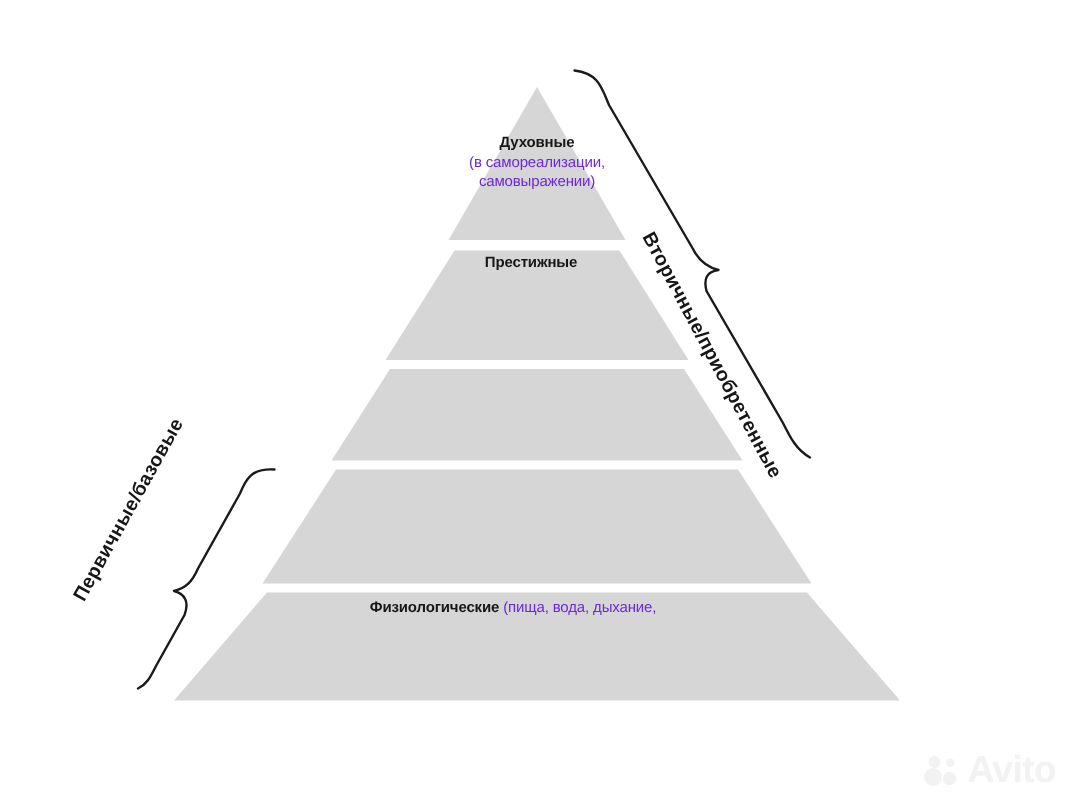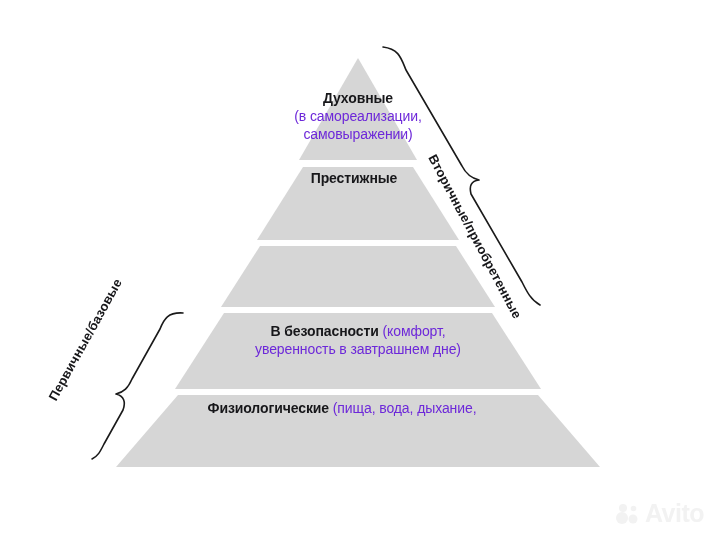--- a/index.html
+++ b/index.html
@@ -24,21 +24,21 @@
     left: 0;
     top: 0;
     width: 720px;
     height: 540px;
   }
   .level-text {
     position: absolute;
     text-align: center;
     line-height: 1.28;
     color: #59595c;
-    font-size: 14px;
+    font-size: 10px;
     letter-spacing: -0.1px;
     pointer-events: none;
   }
   .level-text .title {
     color: #17171a;
     font-weight: bold;
   }
   .level-text .detail {
     color: #6d28d9;
     font-weight: normal;
@@ -122,25 +122,20 @@
     <span class="detail">(в самореализации,</span><br>
     <span class="detail">самовыражении)</span>
   </div>
 
   <div class="level-text" id="lvl-2-text">
     <span class="title">Престижные</span><br>
     <br>
   </div>
 
 
-  <div class="level-text" id="lvl-4-text">
-    <span class="title">В безопасности</span>
-    <span class="detail">(комфорт,</span><br>
-    <span class="detail">уверенность в завтрашнем дне)</span>
-  </div>
 
   <div class="level-text" id="lvl-5-text">
     <span class="title">Физиологические</span>
     <span class="detail">(пища, вода, дыхание,</span><br>
   </div>
 
   <div class="brace-label" id="label-secondary">Вторичные/приобретенные</div>
 
   <div class="brace-label" id="label-primary">Первичные/базовые</div>
 

